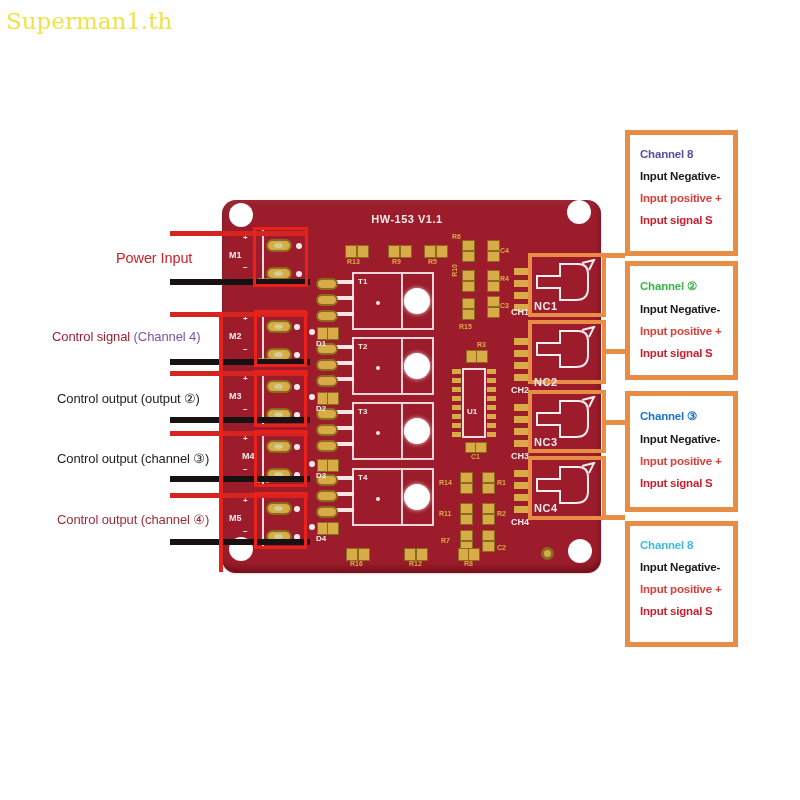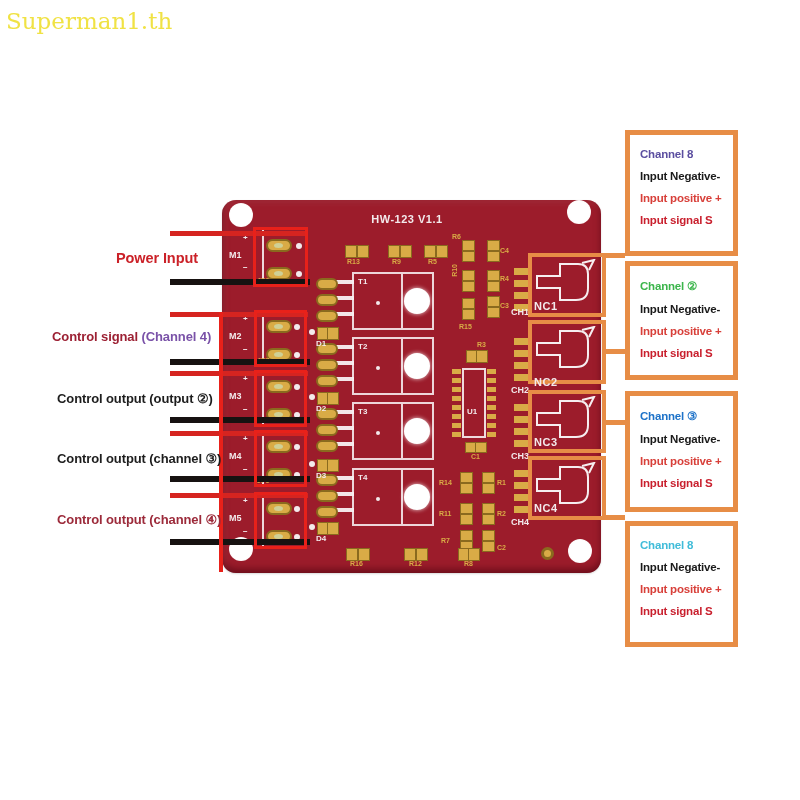--- a/index.html
+++ b/index.html
@@ -43,37 +43,37 @@
   .vline-red{width:4px;background:var(--c-red_box,#e8211a);z-index:5}
   .wire-r{height:5px;background:var(--c-wire_red,#d62420);z-index:4}
   .wire-b{height:6px;background:var(--c-wire_black,#171211);z-index:4}
   .ncbox{width:78px;border:4px solid var(--c-orange,#e78d46);z-index:7}
   .nclabel{color:var(--c-silk,#f3eaec);font-weight:bold;font-size:11px;letter-spacing:.5px;z-index:8}
   .stub{height:5px;background:var(--c-orange,#e78d46);z-index:7}
   .chbox{left:625px;width:113px;background:#fff;border:5px solid var(--c-orange,#e78d46);padding:13px 3px 0 10px;z-index:8}
   .chbox .ln{font-weight:bold;font-size:11.5px;white-space:nowrap;margin-bottom:10px;letter-spacing:-.2px}
   .t1{color:var(--c-ch1t,#5b4ea0)} .t2{color:var(--c-ch2t,#3bb54b)} .t3{color:var(--c-ch3t,#1d72c8)} .t4{color:var(--c-ch4t,#40bcd9)}
   .neg{color:var(--c-neg,#1a1a1a)} .pos{color:var(--c-pos,#d8403a)} .sig{color:var(--c-sig,#c9202e);font-size:12.5px}
-  .llbl{font-weight:bold;font-size:13px;white-space:nowrap;z-index:9;letter-spacing:-.1px}
+  .llbl{font-weight:normal;font-size:13px;white-space:nowrap;z-index:9;letter-spacing:-.1px}
   .power{font-size:14.5px;color:var(--c-power,#cb2128)}
   .lm{color:var(--c-maroon,#9c2033)} .lp{color:var(--c-purple,#7a52a8)}
   .lb{color:var(--c-black,#1d1d1d)} .l4{color:var(--c-ch4left,#9c2a3a)}
 </style>
 </head>
 <body>
 
 <span class="abs watermark">Superman1.th</span>
 
 <div class="abs pcb"></div>
 <div class="abs hole" style="left:229px;top:203px"></div>
 <div class="abs hole" style="left:567px;top:200px"></div>
 <div class="abs hole" style="left:229px;top:537px"></div>
 <div class="abs hole" style="left:568px;top:539px"></div>
 <div class="abs via" style="left:541px;top:547px"></div>
-<span class="abs board-title" style="left:352px;top:213px;width:110px;text-align:center">HW-123 V1.1</span>
+<span class="abs board-title" style="left:352px;top:213px;width:110px;text-align:center">HW-153 V1.1</span>
 
 <div class="abs wline" style="left:262px;top:230px;height:54px"></div>
 <div class="abs tpad" style="left:266px;top:239px"></div>
 <div class="abs tpad" style="left:266px;top:267px"></div>
 <div class="abs wdot" style="left:296px;top:243px"></div>
 <div class="abs wdot" style="left:296px;top:271px"></div>
 <span class="abs silk" style="left:243px;top:234px">+</span>
 <span class="abs silk silk9" style="left:229px;top:251px">M1</span>
 <span class="abs silk" style="left:243px;top:264px">−</span>
 <span class="abs goldtxt" style="left:257px;top:277px">JP9</span>
@@ -100,21 +100,21 @@
 <span class="abs silk" style="left:243px;top:406px">−</span>
 <span class="abs goldtxt" style="left:257px;top:417px">JP8</span>
 <div class="abs redbox" style="left:254px;top:370px;width:53px;height:57px"></div>
 
 <div class="abs wline" style="left:262px;top:432px;height:52px"></div>
 <div class="abs tpad" style="left:266px;top:440px"></div>
 <div class="abs tpad" style="left:266px;top:468px"></div>
 <div class="abs wdot" style="left:294px;top:444px"></div>
 <div class="abs wdot" style="left:294px;top:472px"></div>
 <span class="abs silk" style="left:243px;top:435px">+</span>
-<span class="abs silk silk9" style="left:229px;top:452px">M4</span>
+<span class="abs silk silk9" style="left:242px;top:452px">M4</span>
 <span class="abs silk" style="left:243px;top:466px">−</span>
 <span class="abs goldtxt" style="left:257px;top:477px">JP6</span>
 <div class="abs redbox" style="left:254px;top:430px;width:53px;height:57px"></div>
 
 <div class="abs wline" style="left:262px;top:494px;height:52px"></div>
 <div class="abs tpad" style="left:266px;top:502px"></div>
 <div class="abs tpad" style="left:266px;top:530px"></div>
 <div class="abs wdot" style="left:294px;top:506px"></div>
 <div class="abs wdot" style="left:294px;top:534px"></div>
 <span class="abs silk" style="left:243px;top:497px">+</span>

